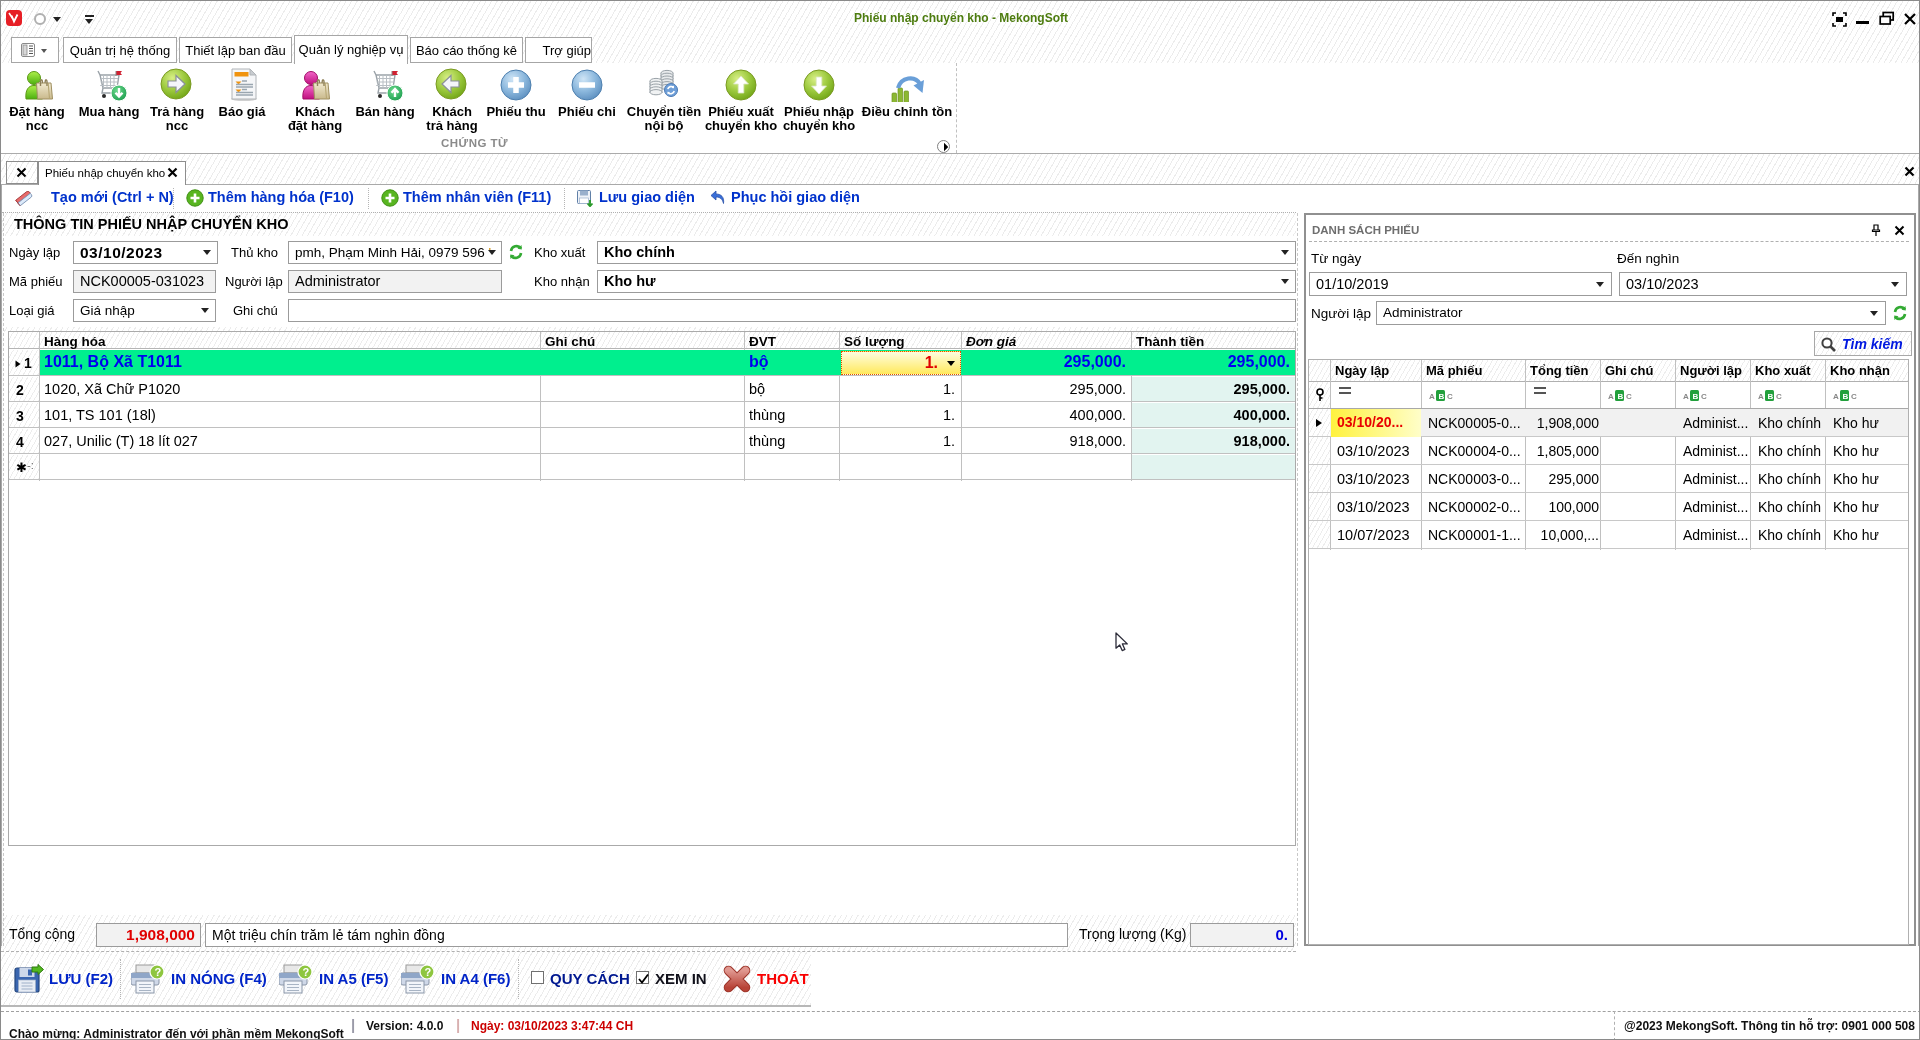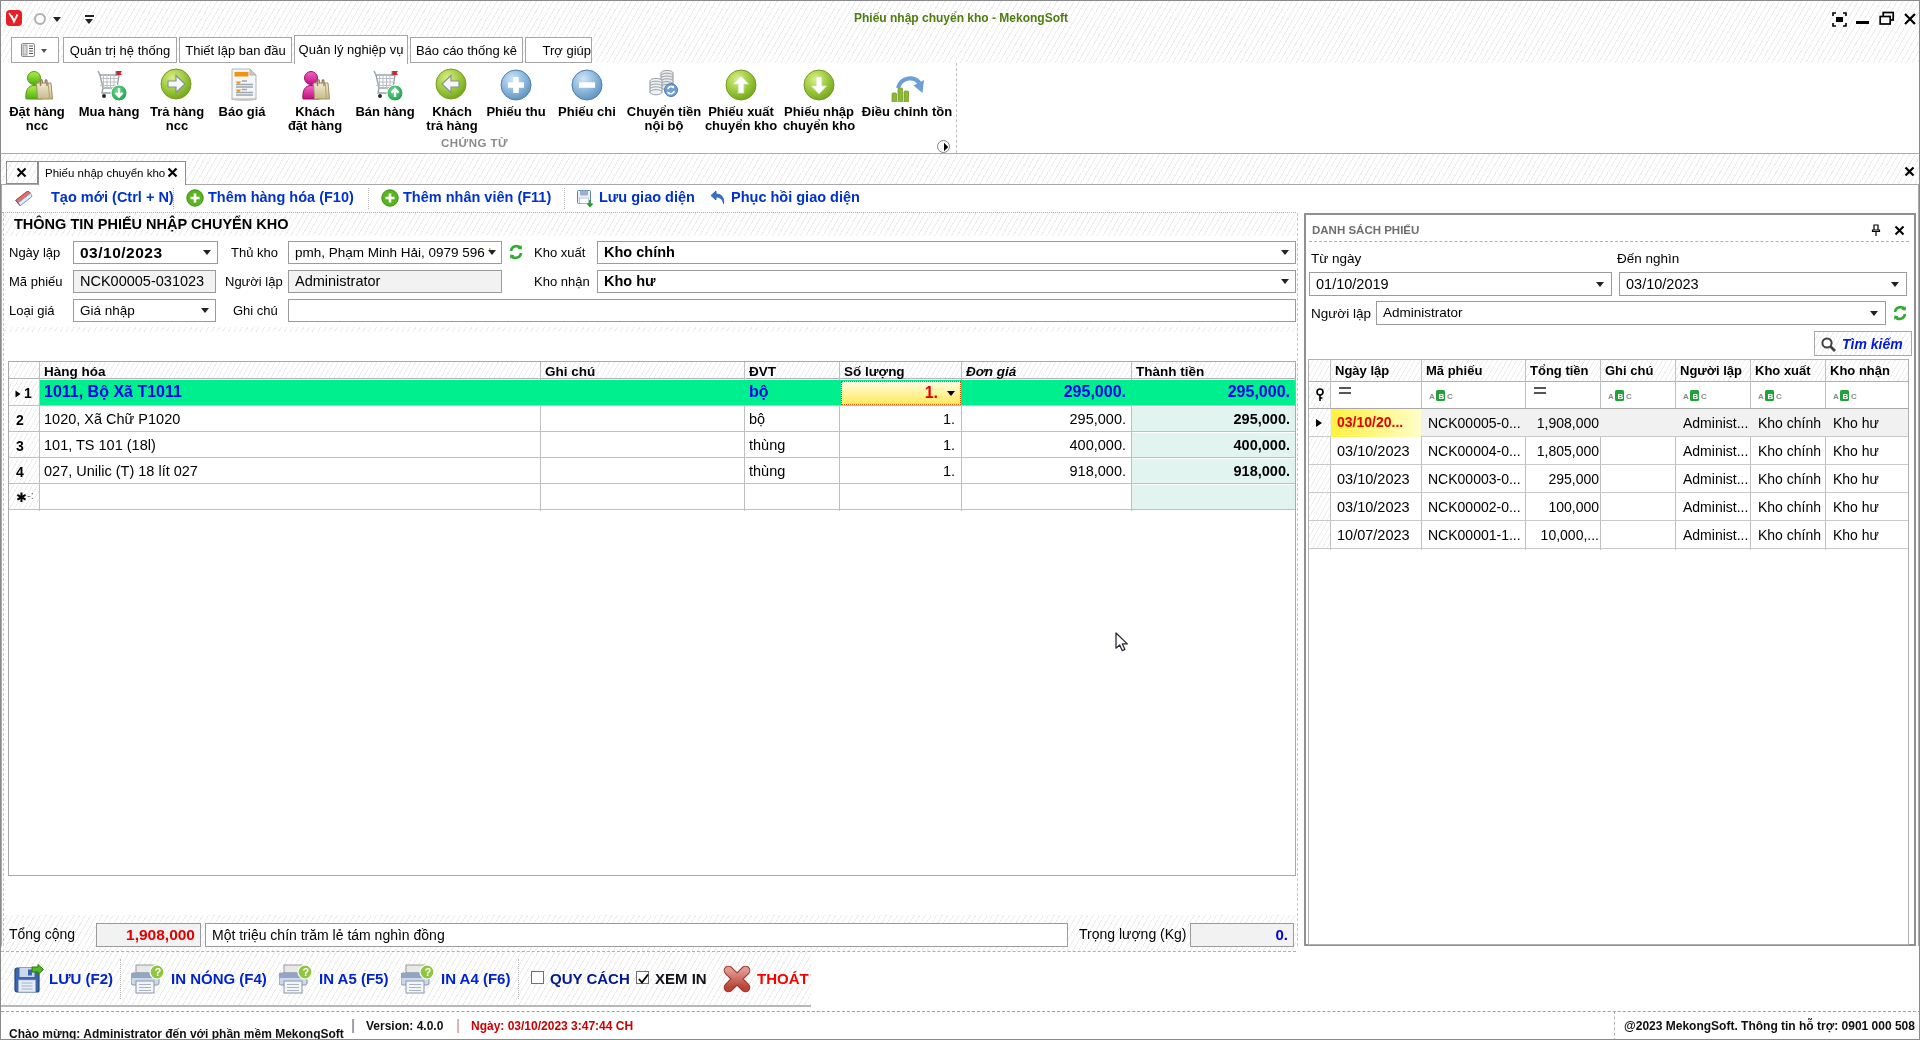--- a/index.html
+++ b/index.html
@@ -332,21 +332,21 @@
     <div class="abs caret" style="right:6px; top:8px;"></div></div>
 
   <div class="abs lbl" style="left:7px; top:67px;">Loại giá</div>
   <div class="abs inp" style="left:71px; top:63px; width:143px; height:23px; line-height:21px; padding-left:6px; font-size:13.5px;">Giá nhập
     <div class="abs caret" style="right:6px; top:8px;"></div></div>
   <div class="abs lbl" style="left:231px; top:67px;">Ghi chú</div>
   <div class="abs inp" style="left:286px; top:63px; width:1008px; height:23px;"></div>
 </div>
 <div class="abs hatch" style="left:1px; top:326px; width:1294px; height:5px;"></div>
 
-<div class="abs" id="maingrid" style="left:7px; top:330px; width:1288px; height:515px; border:1px solid #aaaaaa; background:#fff; overflow:hidden;margin-top:30px;">
+<div class="abs" id="maingrid" style="left:7px; top:330px; width:1288px; height:515px; border:1px solid #aaaaaa; background:#fff; overflow:hidden;">
 
   <div class="abs hatch2" style="left:0; top:0; width:1286px; height:17px; border-bottom:1px solid #b5b5b5;"></div>
   <div class="abs b" style="left:35px; top:2px; font-size:13.5px;">Hàng hóa</div>
   <div class="abs b" style="left:536px; top:2px; font-size:13.5px;">Ghi chú</div>
   <div class="abs b" style="left:740px; top:2px; font-size:13.5px;">ĐVT</div>
   <div class="abs b" style="left:835px; top:2px; font-size:13.5px;">Số lượng</div>
   <div class="abs b" style="left:957px; top:2px; font-size:13.5px;font-style:italic;">Đơn giá</div>
   <div class="abs b" style="left:1127px; top:2px; font-size:13.5px;">Thành tiền</div>
 
   <div class="abs" style="left:30px; top:0; width:1px; height:149px; background:#c0c0c0;"></div>

